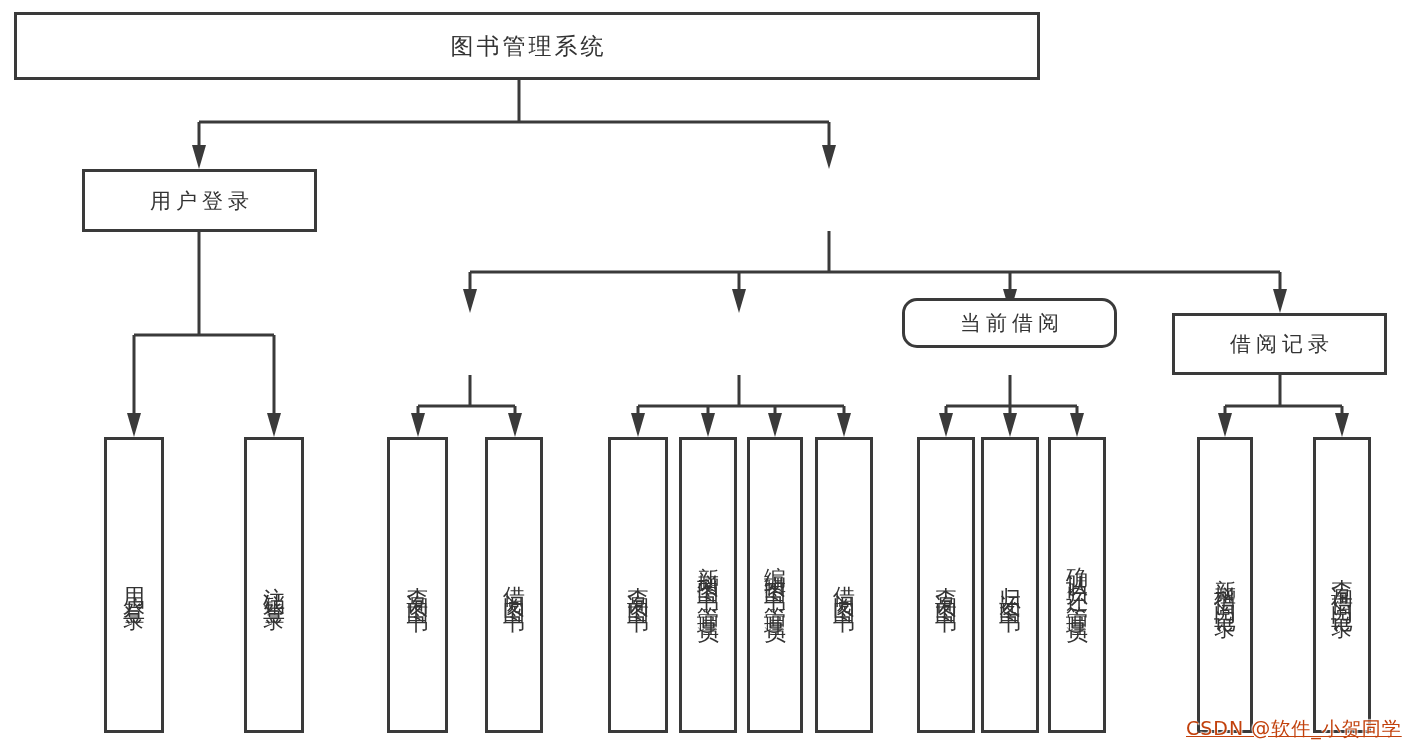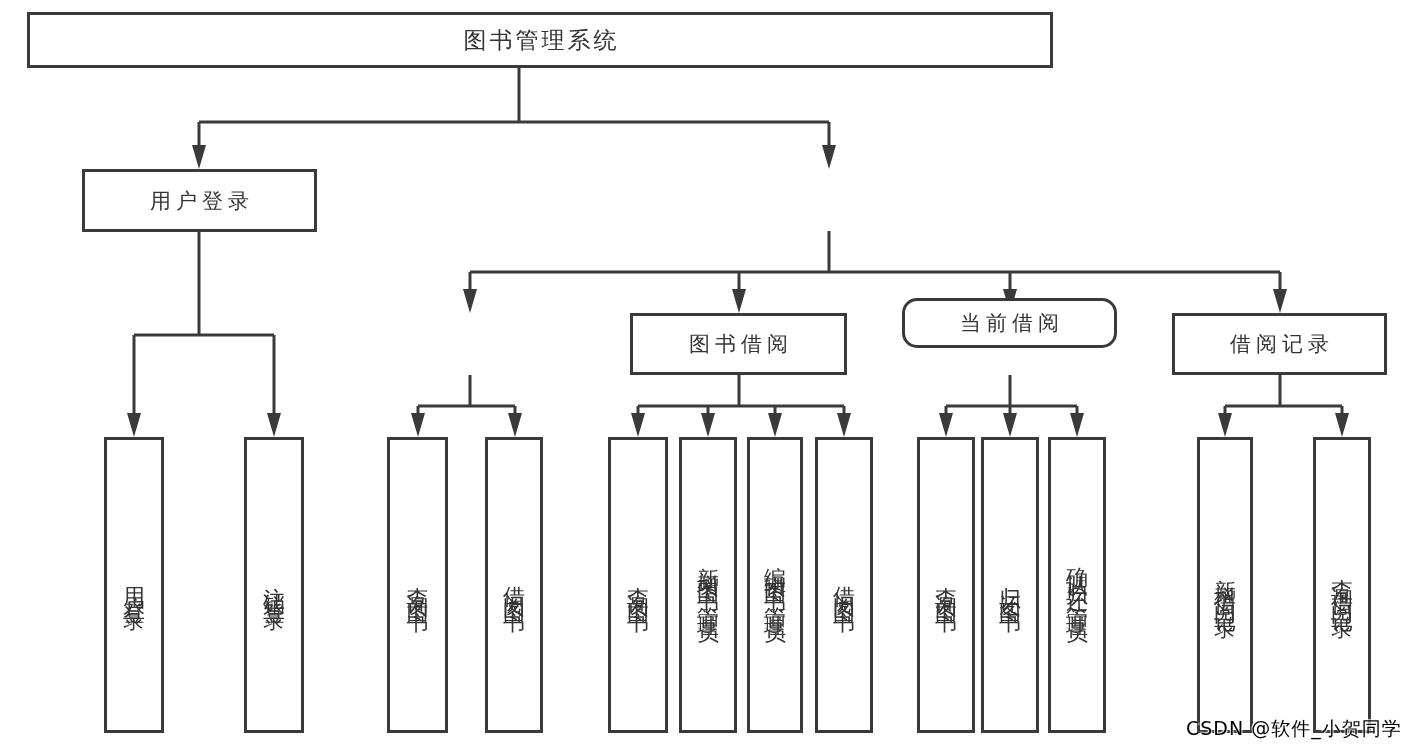--- a/index.html
+++ b/index.html
@@ -38,21 +38,21 @@
     padding-left:3px;
   }
   .node.leaf .lbl{
     writing-mode:vertical-rl;
     font-size:22px;
     line-height:1;
     letter-spacing:8px;
     white-space:nowrap;
   }
   
-  #n-root{left:14px;top:12px;width:1026px;height:56px;margin-left:13px;}
+  #n-root{left:14px;top:12px;width:1026px;height:68px;}
   #n-user-login{left:82px;top:169px;width:235px;height:63px;}
   #n-book-mgmt{left:710px;top:169px;width:238px;height:62px;}
   #n-new-book{left:362px;top:313px;width:215px;height:62px;}
   #n-book-borrow{left:630px;top:313px;width:217px;height:62px;}
   #n-cur-borrow{left:902px;top:298px;width:215px;height:50px;border-radius:15px;}
   #n-borrow-rec{left:1172px;top:313px;width:215px;height:62px;}
   .leaf{top:437px;height:296px;}
   #l-ul1{left:104px;width:60px;}
   #l-ul2{left:244px;width:60px;}
   #l-nb1{left:387px;width:61px;}
@@ -63,25 +63,26 @@
   #l-bb4{left:815px;width:58px;}
   #l-cb1{left:917px;width:58px;}
   #l-cb2{left:981px;width:58px;}
   #l-cb3{left:1048px;width:58px;}
   #l-br1{left:1197px;width:56px;}
   #l-br2{left:1313px;width:58px;}
   .watermark{
     position:absolute;
     left:1186px;top:716px;
     font-size:19px;
-    color:#000000;
+    color:#c2410c;
     letter-spacing:1px;
     white-space:nowrap;
     text-shadow:1px 1px 1px rgba(255,255,255,.95), -1px -1px 1px rgba(255,255,255,.95);
     z-index:5;
+    text-decoration:underline;
   }
 </style>
 </head>
 <body>
 
 <div class="canvas">
 
   <svg class="connectors" width="1405" height="747" viewBox="0 0 1405 747" aria-hidden="true">
 
     <path d="M519 68 V122 M199 122 H829 M199 122 V146 M829 122 V146
@@ -116,23 +117,20 @@
   </svg>
 
   <div class="node root h" id="n-root">
     <span class="lbl">图书管理系统</span>
   </div>
 
   <div class="node h" id="n-user-login">
     <span class="lbl">用户登录</span>
   </div>
 
-  <div class="node h" id="n-book-borrow">
-    <span class="lbl">图书借阅</span>
-  </div>
   <div class="node h" id="n-cur-borrow">
     <span class="lbl">当前借阅</span>
   </div>
   <div class="node h" id="n-borrow-rec">
     <span class="lbl">借阅记录</span>
   </div>
 
   <div class="node leaf" id="l-ul1">
     <span class="lbl">用户登录</span>
   </div>

